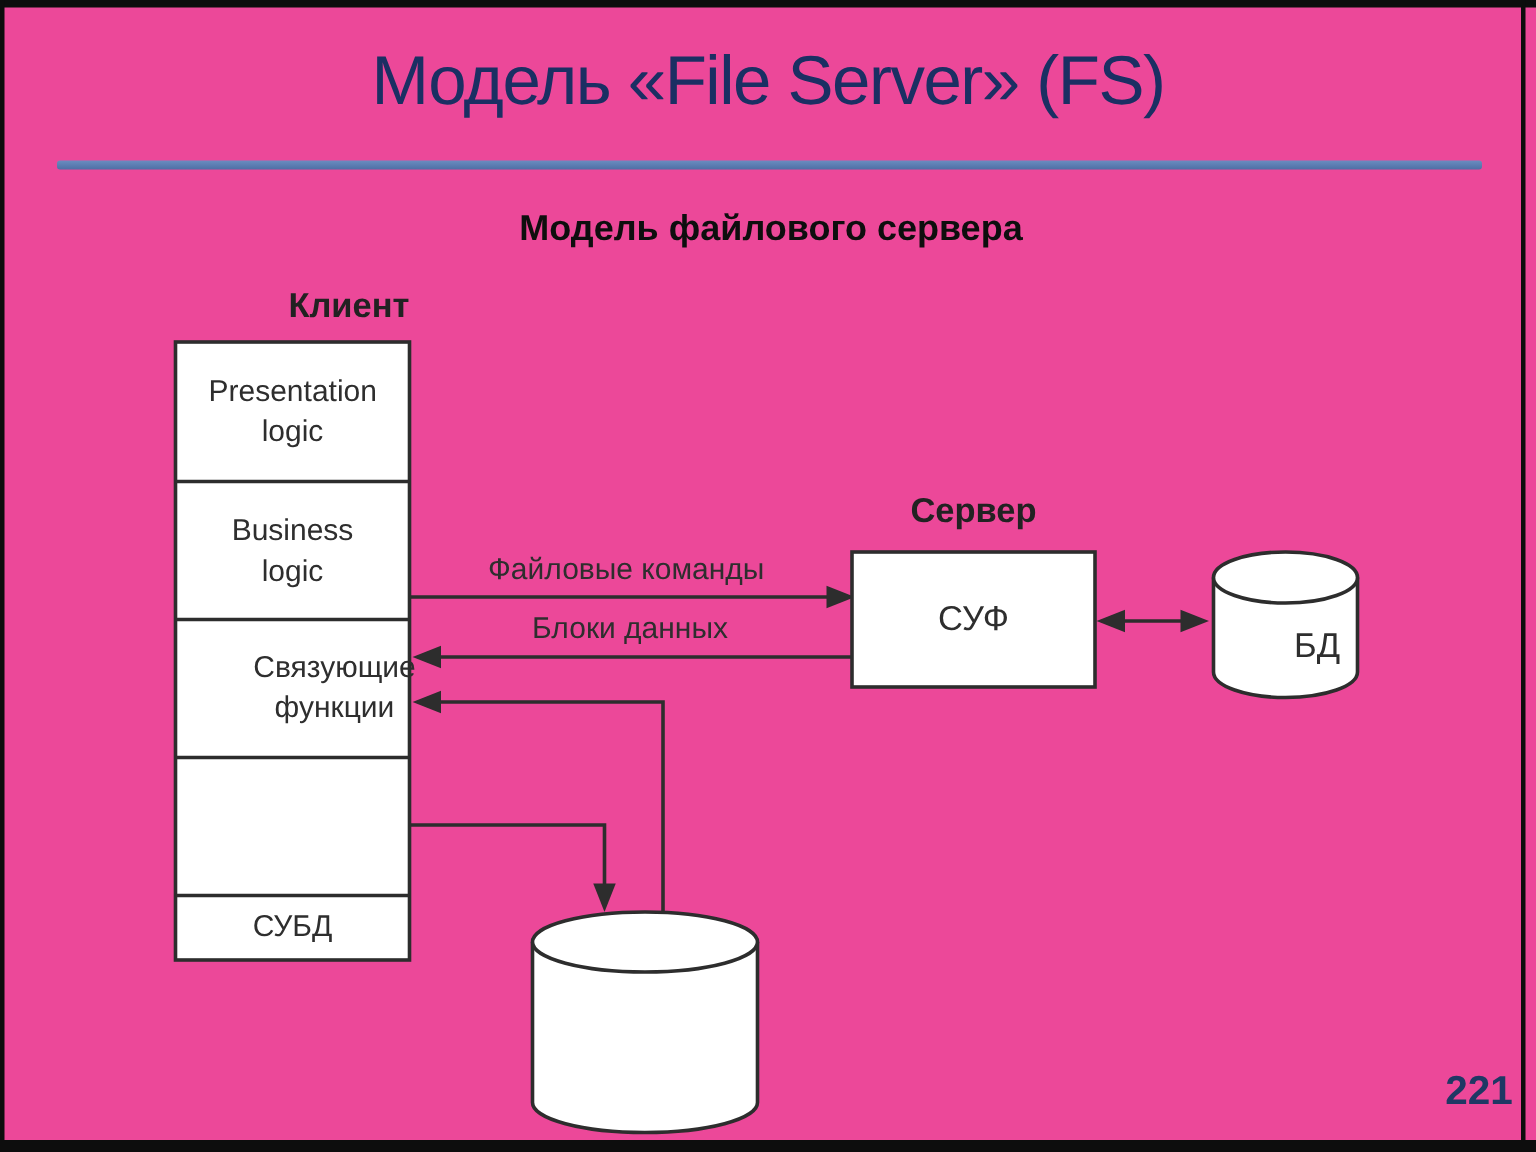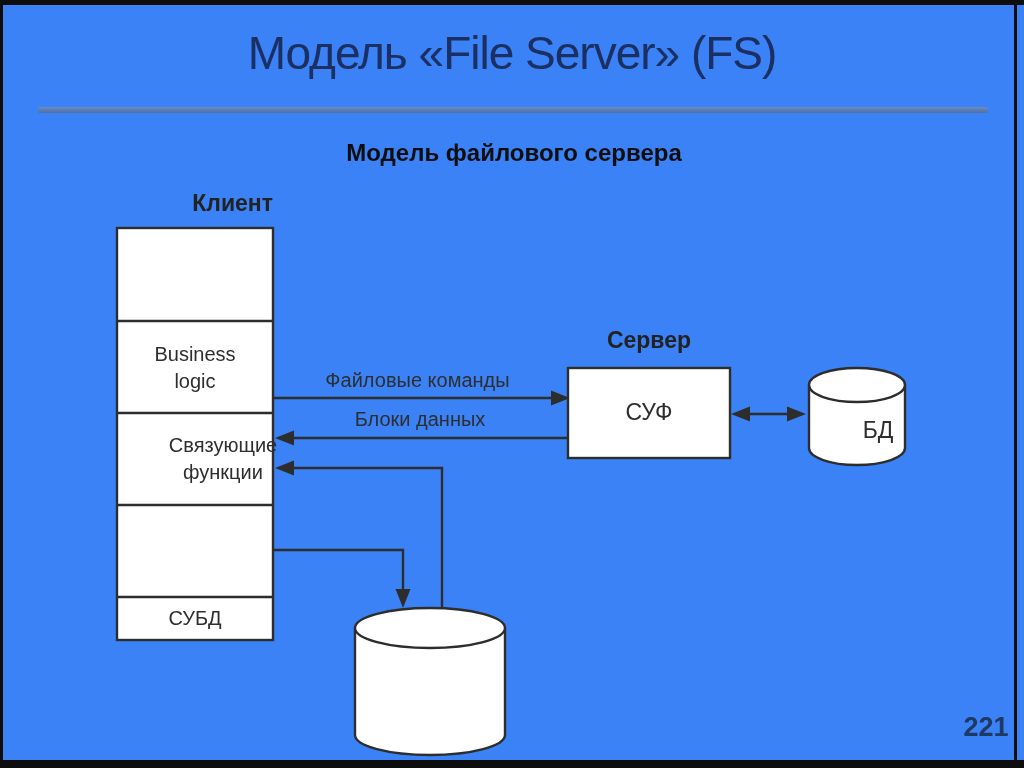--- a/index.html
+++ b/index.html
@@ -1,17 +1,17 @@
 <!DOCTYPE html>
 <html><head>
 <meta charset="utf-8">
 <style>
   html,body{margin:0;padding:0;background:#888;}
   .slide{
-    position:relative;width:1024px;height:768px;background:#3b82f6;
+    position:relative;width:1024px;height:768px;background:#ec4899;
     overflow:hidden;font-family:"Liberation Sans", sans-serif;
   }
   
   .frame-top   {position:absolute;left:0;top:0;width:1024px;height:5px;background:#0d0d0d;}
   .frame-bottom{position:absolute;left:0;top:760px;width:1024px;height:8px;background:#0d0d0d;}
   .frame-left  {position:absolute;left:0;top:0;width:3px;height:768px;background:#0d0d0d;}
   .frame-right {position:absolute;left:1014px;top:0;width:3px;height:768px;background:#0d0d0d;}
 
   
   .title{
@@ -105,20 +105,23 @@
       <path d="M809,385 L809,448 A48,17 0 0 0 905,448 L905,385"></path>
       <ellipse cx="857" cy="385" rx="48" ry="17"></ellipse>
 
       <path d="M355,628 L355,735 A75,20 0 0 0 505,735 L505,628"></path>
       <ellipse cx="430" cy="628" rx="75" ry="20"></ellipse>
     </g>
   </svg>
 
   <div class="client-title bold-cap">Клиент</div>
 
+  <div class="section sec-presentation">
+    <span class="inner">Presentation logic</span>
+  </div>
   <div class="section sec-business">
     <span class="inner">Business logic</span>
   </div>
   <div class="section sec-binding">
     <span class="inner">Связующие функции</span>
   </div>
   <div class="section sec-subd">
     <span class="inner">СУБД</span>
   </div>
 

